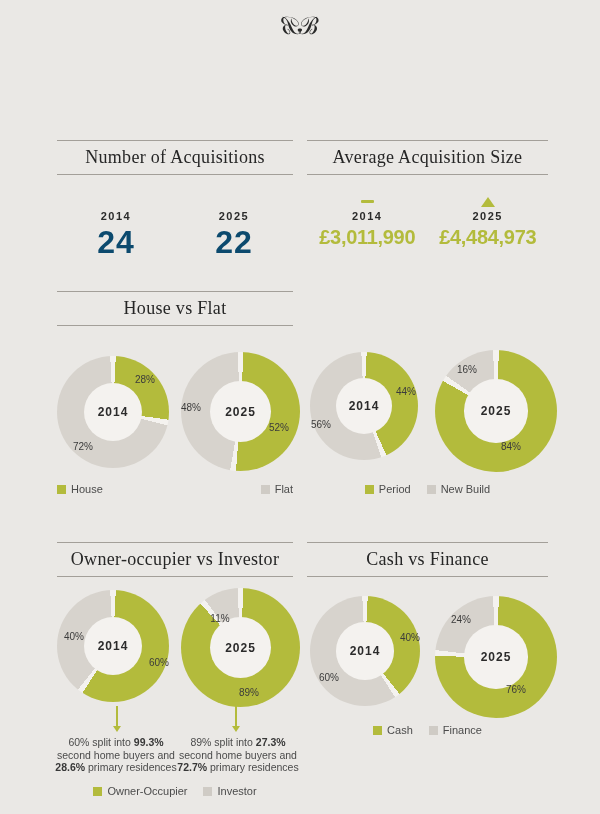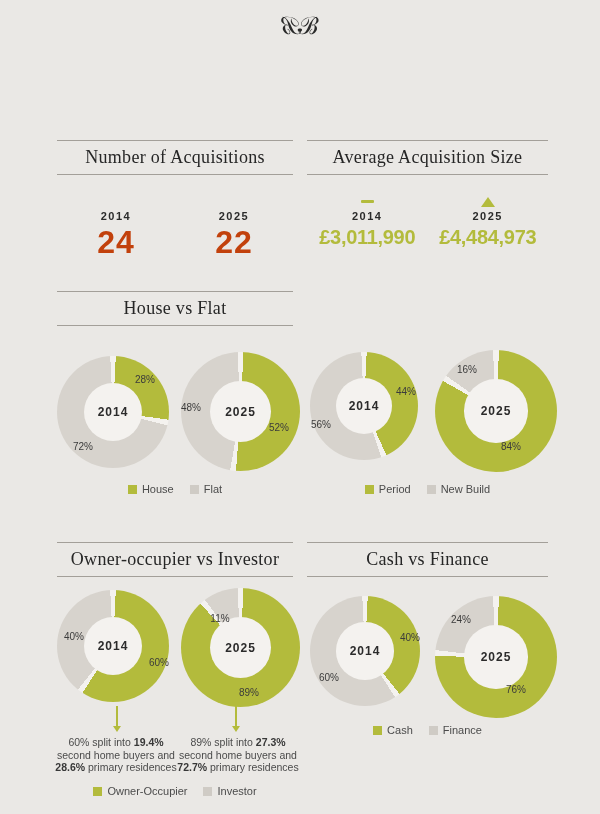--- a/index.html
+++ b/index.html
@@ -23,21 +23,21 @@
             display:flex;align-items:center;justify-content:center;
             font-family:"Liberation Serif",serif;font-size:18px;color:#262626;letter-spacing:.3px;}
   
   .stat-row{display:flex;margin-top:20px;}
   .stat-cell{flex:1;display:flex;flex-direction:column;align-items:center;}
   .ind-slot{height:13px;display:flex;align-items:center;justify-content:center;margin-bottom:2px;}
   .ind-dash{width:13px;height:3px;background:#b3bb3c;border-radius:1px;}
   .ind-tri{width:0;height:0;border-left:7px solid transparent;border-right:7px solid transparent;
            border-bottom:10px solid #b3bb3c;}
   .stat-year{font-size:11px;font-weight:bold;color:#2b2b2b;letter-spacing:1.5px;}
-  .stat-num{font-size:32px;font-weight:bold;color:#c2410c;margin-top:2px;letter-spacing:1px;}
+  .stat-num{font-size:32px;font-weight:bold;color:#0c4a6e;margin-top:2px;letter-spacing:1px;}
   .stat-money{font-size:20px;font-weight:bold;color:#b3bb3c;margin-top:4px;letter-spacing:-.3px;white-space:nowrap;text-align:center;}
   
   .donut{position:absolute;border-radius:50%;}
   .donut::before{content:'';position:absolute;inset:24%;background:#f4f2ef;border-radius:50%;}
   .center-label{position:absolute;inset:0;display:flex;align-items:center;justify-content:center;
                 font-size:12px;font-weight:bold;color:#2b2b2b;letter-spacing:1px;z-index:2;}
   .pct{position:absolute;transform:translate(-50%,-50%);font-size:10px;color:#3b3b3b;
        z-index:3;white-space:nowrap;}
   
   .legend{position:absolute;left:0;width:100%;display:flex;justify-content:center;gap:16px;
@@ -105,21 +105,21 @@
     <div class="donut" style="left: 0px; top: 65px; width: 112px; height: 112px; background: conic-gradient(rgb(244, 242, 239) 0%, rgb(244, 242, 239) 0.8%, rgb(179, 187, 60) 0.8%, rgb(179, 187, 60) 27.2%, rgb(244, 242, 239) 27.2%, rgb(244, 242, 239) 28.8%, rgb(215, 211, 205) 28.8%, rgb(215, 211, 205) 99.2%, rgb(244, 242, 239) 99.2%, rgb(244, 242, 239) 100%);">
       <span class="center-label">2014</span>
     </div>
     <div class="donut" style="left: 124px; top: 61px; width: 119px; height: 119px; background: conic-gradient(rgb(244, 242, 239) 0%, rgb(244, 242, 239) 0.8%, rgb(179, 187, 60) 0.8%, rgb(179, 187, 60) 51.2%, rgb(244, 242, 239) 51.2%, rgb(244, 242, 239) 52.8%, rgb(215, 211, 205) 52.8%, rgb(215, 211, 205) 99.2%, rgb(244, 242, 239) 99.2%, rgb(244, 242, 239) 100%);">
       <span class="center-label">2025</span>
     </div>
     <span class="pct" style="left:88px;top:88px;">28%</span>
     <span class="pct" style="left:26px;top:155px;">72%</span>
     <span class="pct" style="left:222px;top:136px;">52%</span>
     <span class="pct" style="left:134px;top:116px;">48%</span>
-    <div class="legend" style="top:192px;">
+    <div class="legend" style="top:192px;justify-content:space-between;">
       <span class="item">
           <span class="sq sq-accent"></span>
           <span>House</span>
         </span>
       <span class="item">
           <span class="sq sq-muted"></span>
           <span>Flat</span>
         </span>
     </div>
   </div>
@@ -155,21 +155,21 @@
     <div class="donut" style="left: 124px; top: 46px; width: 119px; height: 119px; background: conic-gradient(rgb(244, 242, 239) 0%, rgb(244, 242, 239) 0.8%, rgb(179, 187, 60) 0.8%, rgb(179, 187, 60) 88.2%, rgb(244, 242, 239) 88.2%, rgb(244, 242, 239) 89.8%, rgb(215, 211, 205) 89.8%, rgb(215, 211, 205) 99.2%, rgb(244, 242, 239) 99.2%, rgb(244, 242, 239) 100%);">
       <span class="center-label">2025</span>
     </div>
     <span class="pct" style="left:102px;top:120px;">60%</span>
     <span class="pct" style="left:17px;top:94px;">40%</span>
     <span class="pct" style="left:192px;top:150px;">89%</span>
     <span class="pct" style="left:163px;top:76px;text-align:center;">11%</span>
     <div class="arrow" style="left:59px;top:164px;height:20px;"></div>
     <div class="arrow" style="left:178px;top:164px;height:20px;"></div>
     <div class="ann" style="left:-2px;top:194px;">
-      <span>60% split into </span><strong>19.4%</strong><br>
+      <span>60% split into </span><strong>99.3%</strong><br>
       <span>second home buyers and</span><br>
       <strong>28.6%</strong><span> primary residences</span>
     </div>
     <div class="ann" style="left:120px;top:194px;">
       <span>89% split into </span><strong>27.3%</strong><br>
       <span>second home buyers and</span><br>
       <strong>72.7%</strong><span> primary residences</span>
     </div>
     <div class="legend" style="top:243px;">
       <span class="item">

